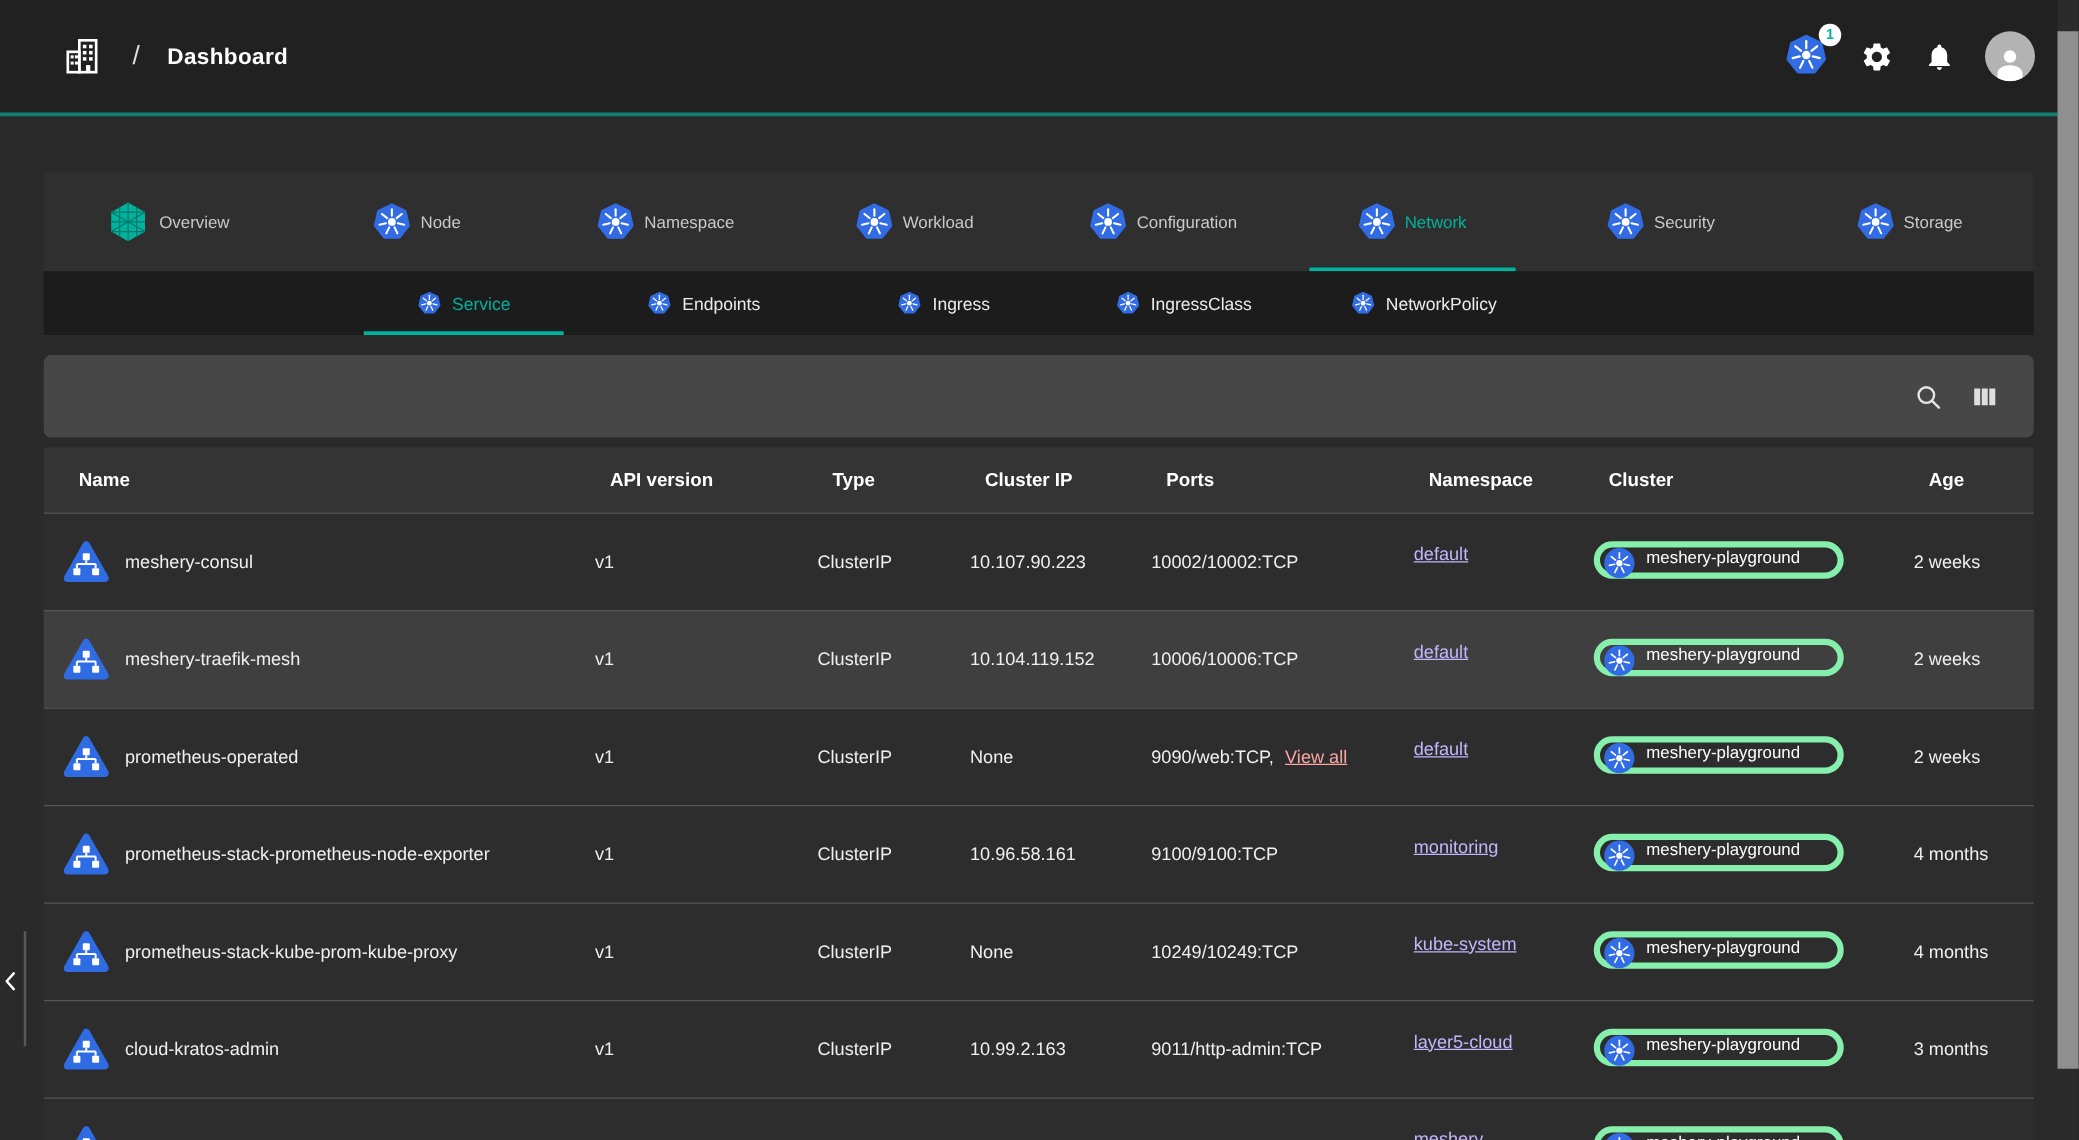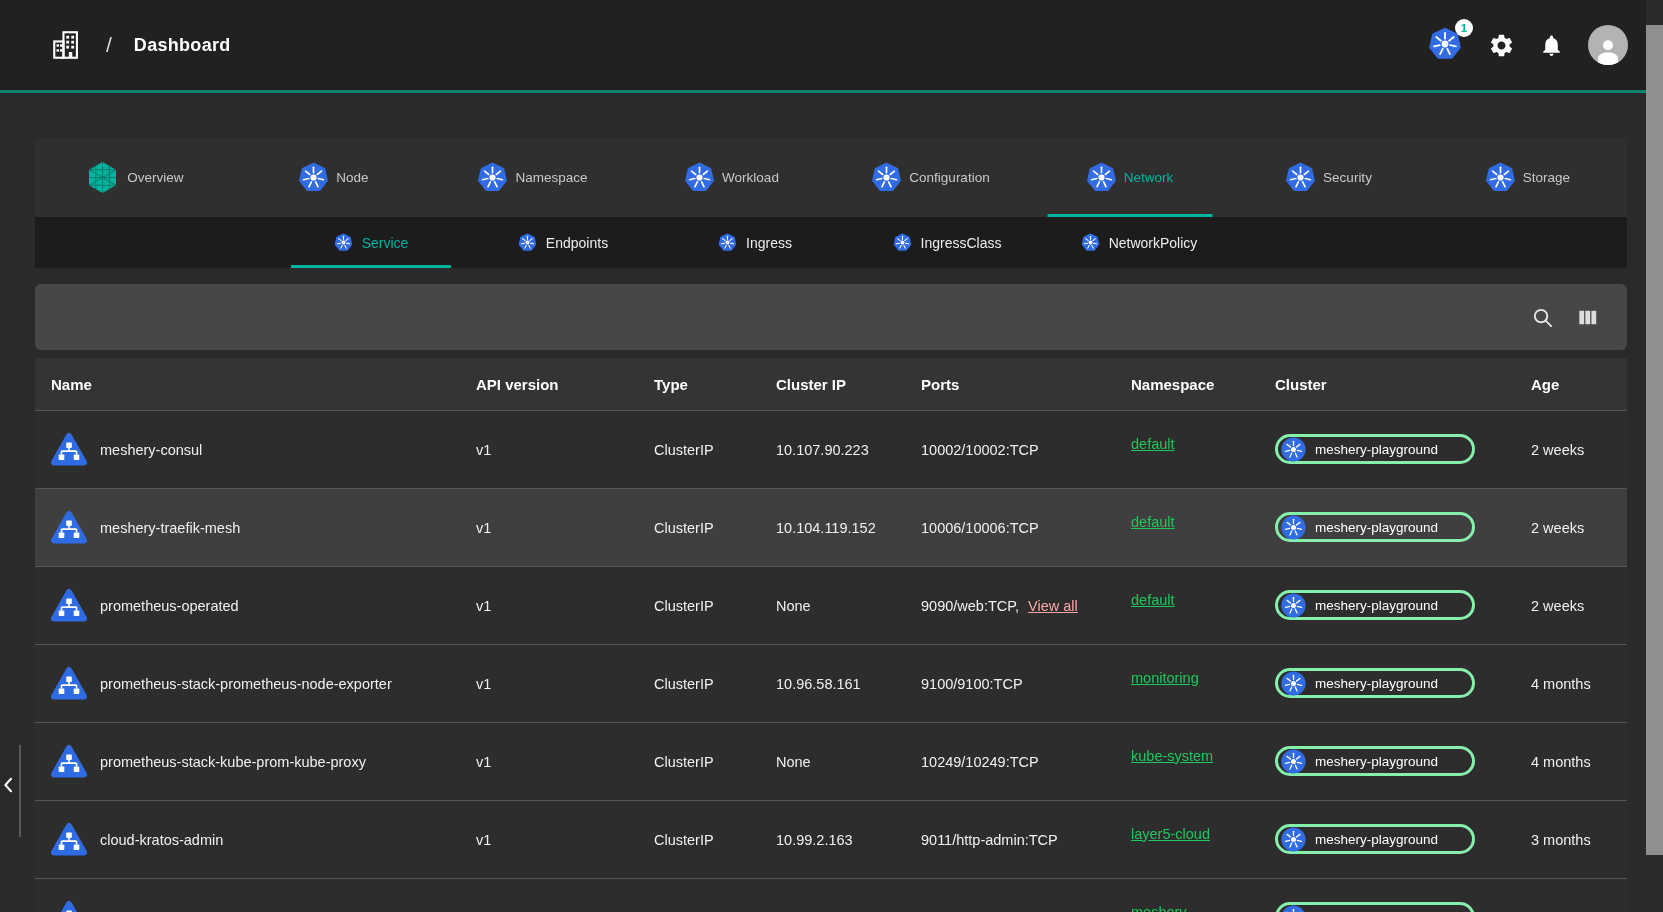--- a/index.html
+++ b/index.html
@@ -77,33 +77,33 @@
   .tool-btn { cursor:pointer; }
   .tool-btn svg { width:23px; height:23px; }
 
   
   .table { position:absolute; top:358px; left:35px; width:1592px; }
   .thead, .trow {
     display:grid; grid-template-columns:425px 178px 122px 145px 210px 144px 256px 1fr;
     align-items:center; padding:0 16px;
   }
   .thead { height:52px; background:#343434; color:#fff; font-weight:700; font-size:15px; }
-  .th { cursor:pointer; }
+  .th { cursor:pointer;margin-left:12px; }
   .trow {
     height:78px; background:#2d2d2d; border-top:1px solid #565656;
     color:#f0f0f0; font-size:14.5px;
   }
   .trow.hovered { background:#3f3f3f; }
   .cell-name { display:flex; align-items:center; gap:13px; }
   .cell-name svg { width:36px; height:36px; flex:none; }
-  .ns-link { color:#22c55e; text-decoration:underline; position:relative; top:-6px; cursor:pointer; }
+  .ns-link { color:#c4b5fd; text-decoration:underline; position:relative; top:-6px; cursor:pointer; }
   .ports-link { color:#fca5a5; text-decoration:underline; margin-left:9px; cursor:pointer; }
   .chip {
-    display:inline-flex; align-items:center; gap:9px; width:200px; height:30px;
-    border:3px solid #86efac; border-radius:16px; padding:0 12px 0 3px; cursor:pointer;
+    display:inline-flex; align-items:flex-start; gap:9px; width:200px; height:30px;
+    border:5px solid #86efac; border-radius:16px; padding:0 12px 0 3px; cursor:pointer;
   }
   .chip svg { width:25px; height:25px; flex:none; }
   .chip-label { font-size:13.5px; color:#fff; white-space:nowrap; }
 
   
   .drawer-toggle { position:absolute; left:2px; top:770px; width:18px; height:30px; cursor:pointer;
     display:flex; align-items:center; }
   .drawer-toggle svg { width:13px; height:20px; }
   .drawer-divider { position:absolute; left:19px; top:745px; width:2px; height:92px;
     background:rgba(255,255,255,0.22); }

